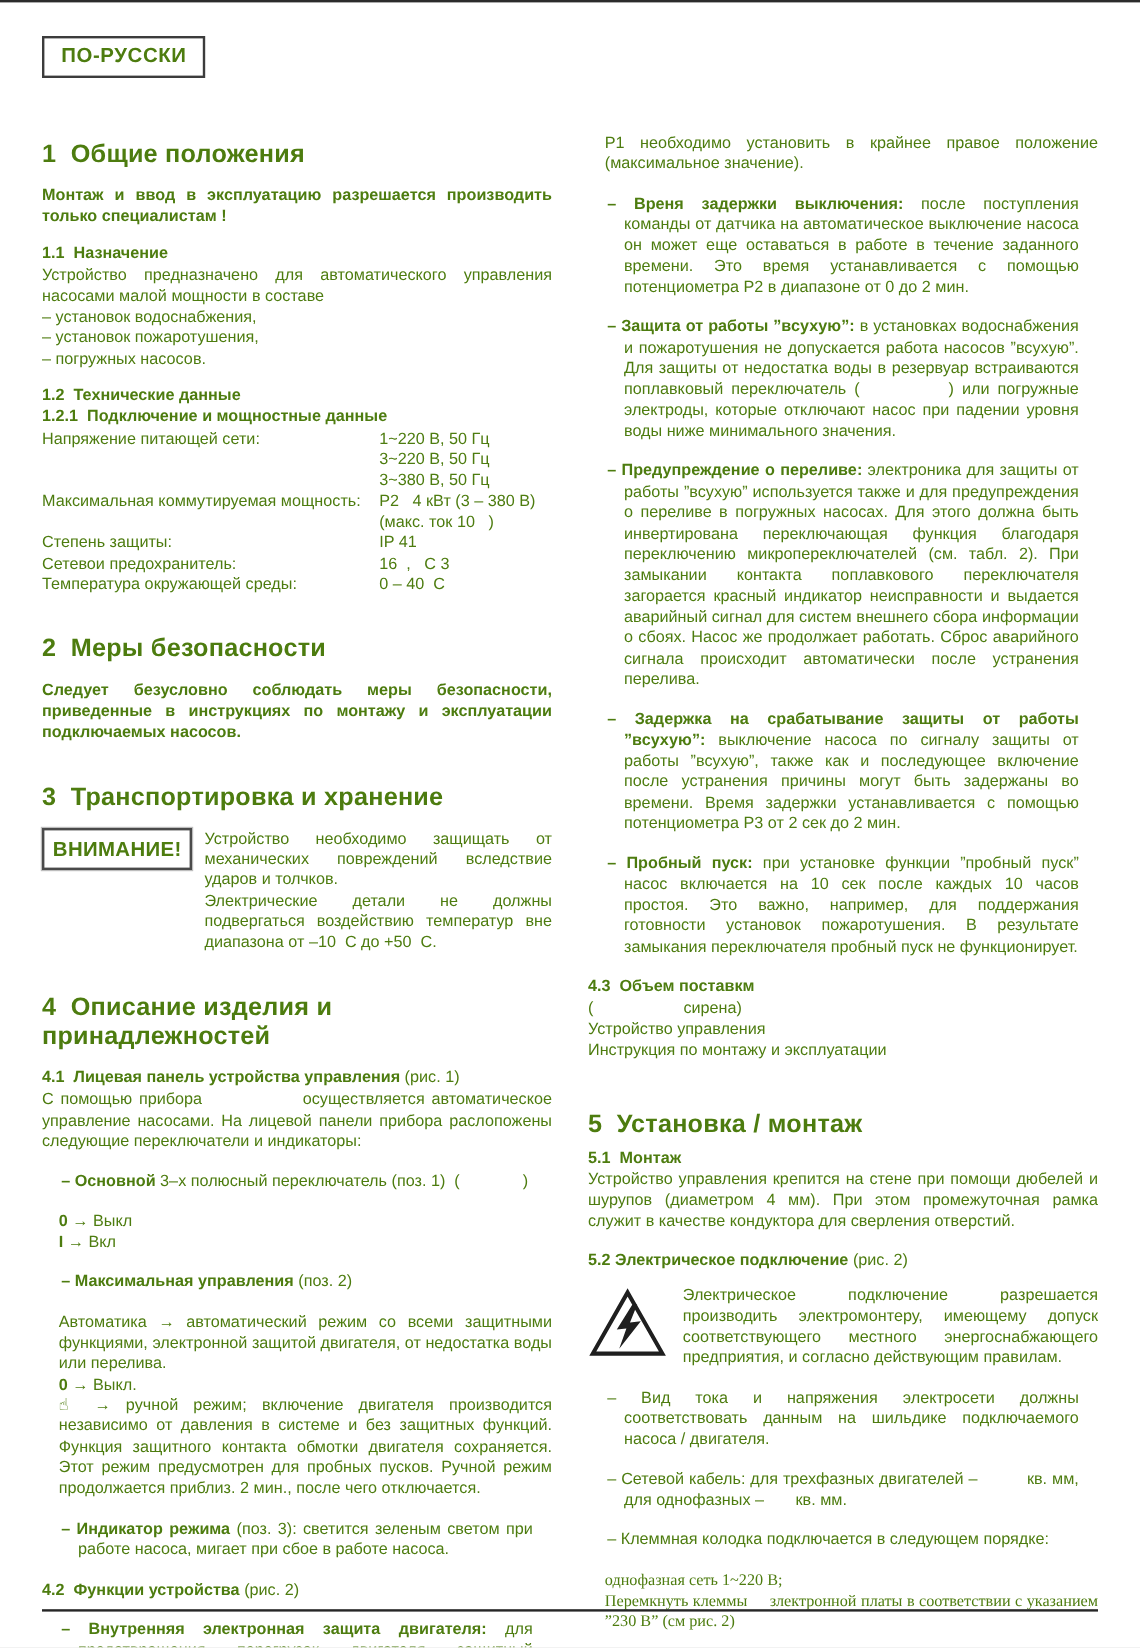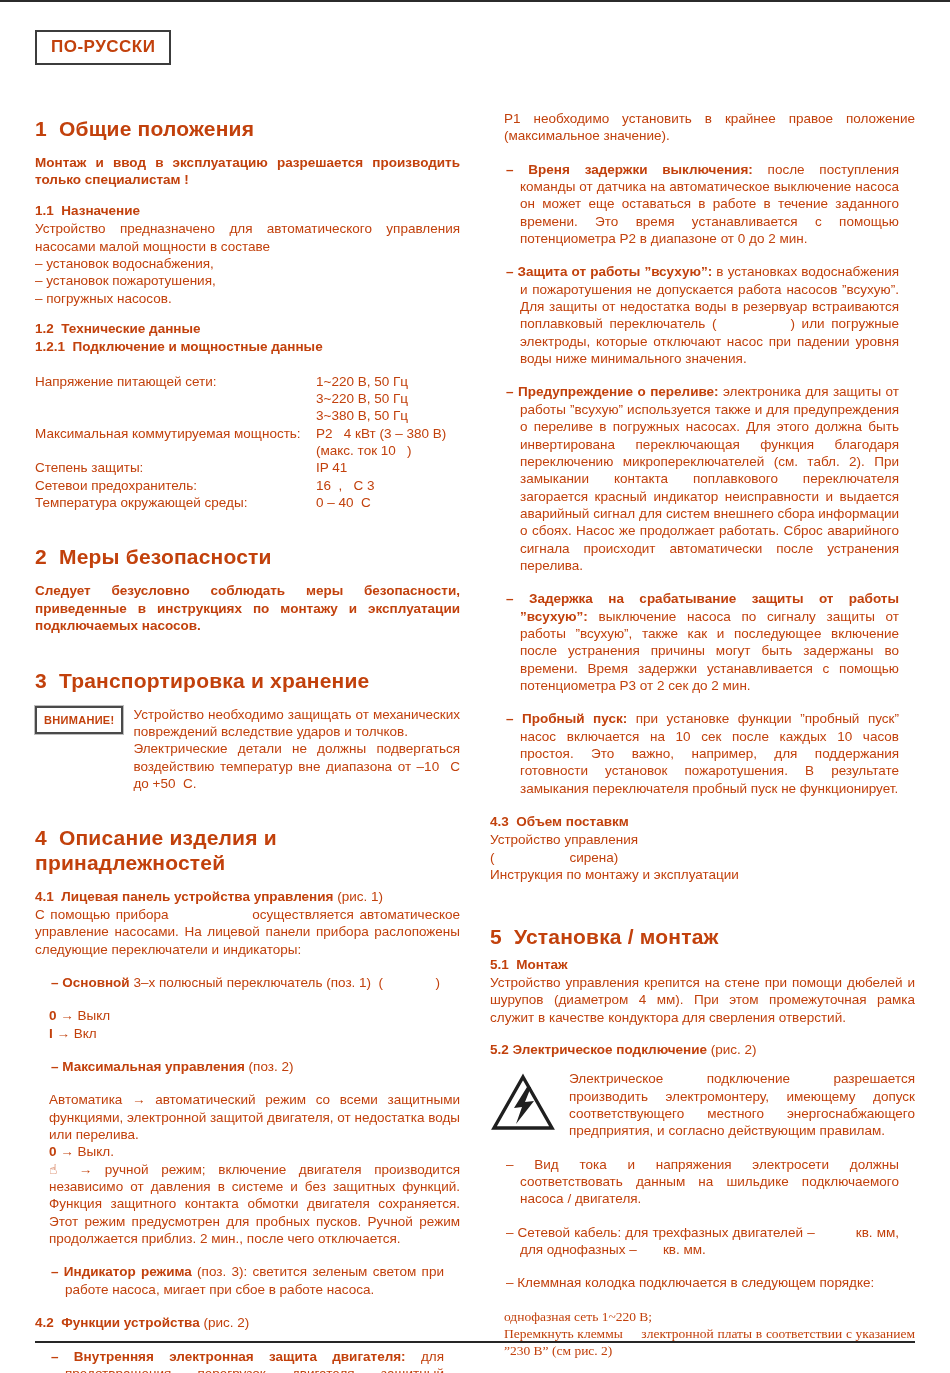--- a/index.html
+++ b/index.html
@@ -3,21 +3,21 @@
 <meta charset="utf-8">
 <style>
   html,body{margin:0;padding:0;background:#e8e8e8;}
   .page{
     position:relative;
     width:950px;height:1373px;
     background:#ffffff;
     box-sizing:border-box;
     padding:30px 35px 0 35px;
     font-family:"Liberation Sans","DejaVu Sans",sans-serif;
-    color:#c2410c;
+    color:#4d7c0f;
     overflow:hidden;
   }
   .scan-edge{position:absolute;top:0;left:0;right:0;height:2px;background:#2b2b2b;}
   .lang-box{
     display:inline-block;
     border:2px solid #3c3c3c;
     padding:5px 14px 6px 14px;
     font-size:17px;font-weight:700;letter-spacing:.5px;
     margin-left:0;
   }
@@ -27,28 +27,28 @@
   .h1.first{margin-top:32px;}
   .h3{font-size:13.5px;font-weight:700;margin:13px 0 1px 0;}
   .h3.tight{margin-top:1px;}
   .p{margin:0;}
   .b{font-weight:700;}
   .n{font-weight:400;}
   .j{text-align:justify;}
   .li{padding-left:14px;text-indent:-14px;margin:16px;}
   .sub{padding-left:14px;margin:0;}
   .ind{padding-left:14px;margin:0;}
-  .spec{display:grid;grid-template-columns:281px 1fr;margin-top:17px;}
+  .spec{display:grid;grid-template-columns:281px 1fr;margin-top:1px;}
   .spec div{white-space:nowrap;}
   .attention{display:flex;gap:10px;margin:12px 0 10px 0;}
   .attn-box{
     flex:0 0 auto;align-self:flex-start;
     border:2px solid #4a4a4a;
     padding:5px 7px;
-    font-size:11px;font-weight:700;letter-spacing:.3px;
+    font-size:17px;font-weight:700;letter-spacing:.3px;
     box-shadow:0 0 0 1px #bdbdbd;
   }
   .attn-text{flex:1;}
   .hand{font-weight:400;}
   .warning{display:flex;gap:13px;margin:12px 0 14px 0;align-items:flex-start;}
   .w-icon{flex:0 0 66px;padding-top:2px;}
   .w-text{flex:1;}
   .rc-first{margin-top:25px;}
   .sp17{height:17px;}
   .wiring{font-family:Liberation Serif, serif;}
@@ -134,22 +134,22 @@
 
       <p class="p j ind rc-first">P1 необходимо установить в крайнее правое положение (максимальное значение).</p>
 
       <div class="li j"><span class="b">– Вреня задержки выключения:</span><span> после поступления команды от датчика на автоматическое выключение насоса он может еще оставаться в работе в течение заданного времени. Это время устанавливается с помощью потенциометра P2 в диапазоне от 0 до 2 мин.</span></div>
       <div class="li j"><span class="b">– Защита от работы ”всухую”:</span><span> в установках водоснабжения и пожаротушения не допускается работа насосов ”всухую”. Для защиты от недостатка воды в резервуар встраиваются поплавковый переключатель (&nbsp;&nbsp;&nbsp;&nbsp;&nbsp;&nbsp;&nbsp;&nbsp;&nbsp;&nbsp;&nbsp;) или погружные электроды, которые отключают насос при падении уровня воды ниже минимального значения.</span></div>
       <div class="li j"><span class="b">– Предупреждение о переливе:</span><span> электроника для защиты от работы ”всухую” используется также и для предупреждения о переливе в погружных насосах. Для этого должна быть инвертирована переключающая функция благодаря переключению микропереключателей (см. табл. 2). При замыкании контакта поплавкового переключателя загорается красный индикатор неисправности и выдается аварийный сигнал для систем внешнего сбора информации о сбоях. Насос же продолжает работать. Сброс аварийного сигнала происходит автоматически после устранения перелива.</span></div>
       <div class="li j"><span class="b">– Задержка на срабатывание защиты от работы ”всухую”:</span><span> выключение насоса по сигналу защиты от работы ”всухую”, также как и последующее включение после устранения причины могут быть задержаны во времени. Время задержки устанавливается с помощью потенциометра P3 от 2 сек до 2 мин.</span></div>
       <div class="li j"><span class="b">– Пробный пуск:</span><span> при установке функции ”пробный пуск” насос включается на 10 сек после каждых 10 часов простоя. Это важно, например, для поддержания готовности установок пожаротушения. В результате замыкания переключателя пробный пуск не функционирует.</span></div>
 
       <div class="h3">4.3&nbsp; Объем поставкм</div>
+      <p class="p">(&nbsp;&nbsp;&nbsp;&nbsp;&nbsp;&nbsp;&nbsp;&nbsp;&nbsp;&nbsp;&nbsp;&nbsp;&nbsp;&nbsp;&nbsp;&nbsp;&nbsp;&nbsp;&nbsp; сирена)</p>
       <p class="p">Устройство управления</p>
-      <p class="p">(&nbsp;&nbsp;&nbsp;&nbsp;&nbsp;&nbsp;&nbsp;&nbsp;&nbsp;&nbsp;&nbsp;&nbsp;&nbsp;&nbsp;&nbsp;&nbsp;&nbsp;&nbsp;&nbsp; сирена)</p>
       <p class="p">Инструкция по монтажу и эксплуатации</p>
 
       <div class="h1" style="margin-top:42px;margin-bottom:6px;">5&nbsp; Установка / монтаж</div>
       <div class="h3" style="margin-top:2px;">5.1&nbsp; Монтаж</div>
       <p class="p j">Устройство управления крепится на стене при помощи дюбелей и шурупов (диаметром 4 мм). При этом промежуточная рамка служит в качестве кондуктора для сверления отверстий.</p>
 
       <div class="h3" style="margin-top:15px;"><span class="b">5.2 Электрическое подключение</span><span class="n"> (рис. 2)</span></div>
 
       <div class="warning">
         <div class="w-icon">

